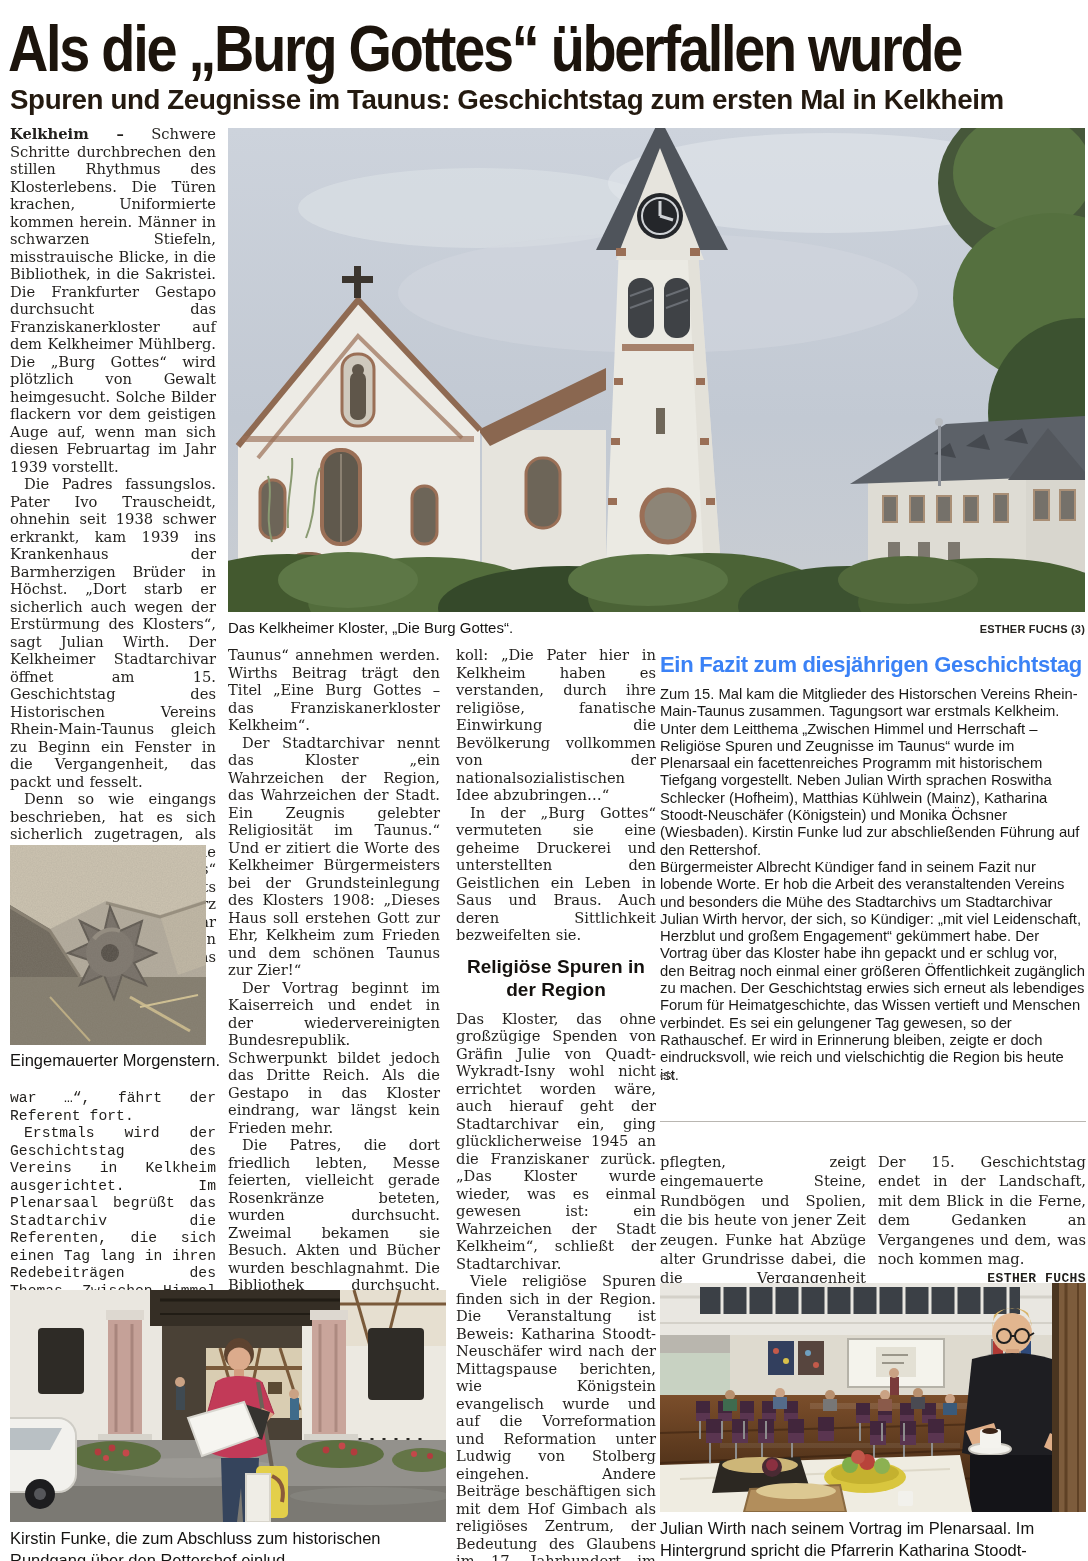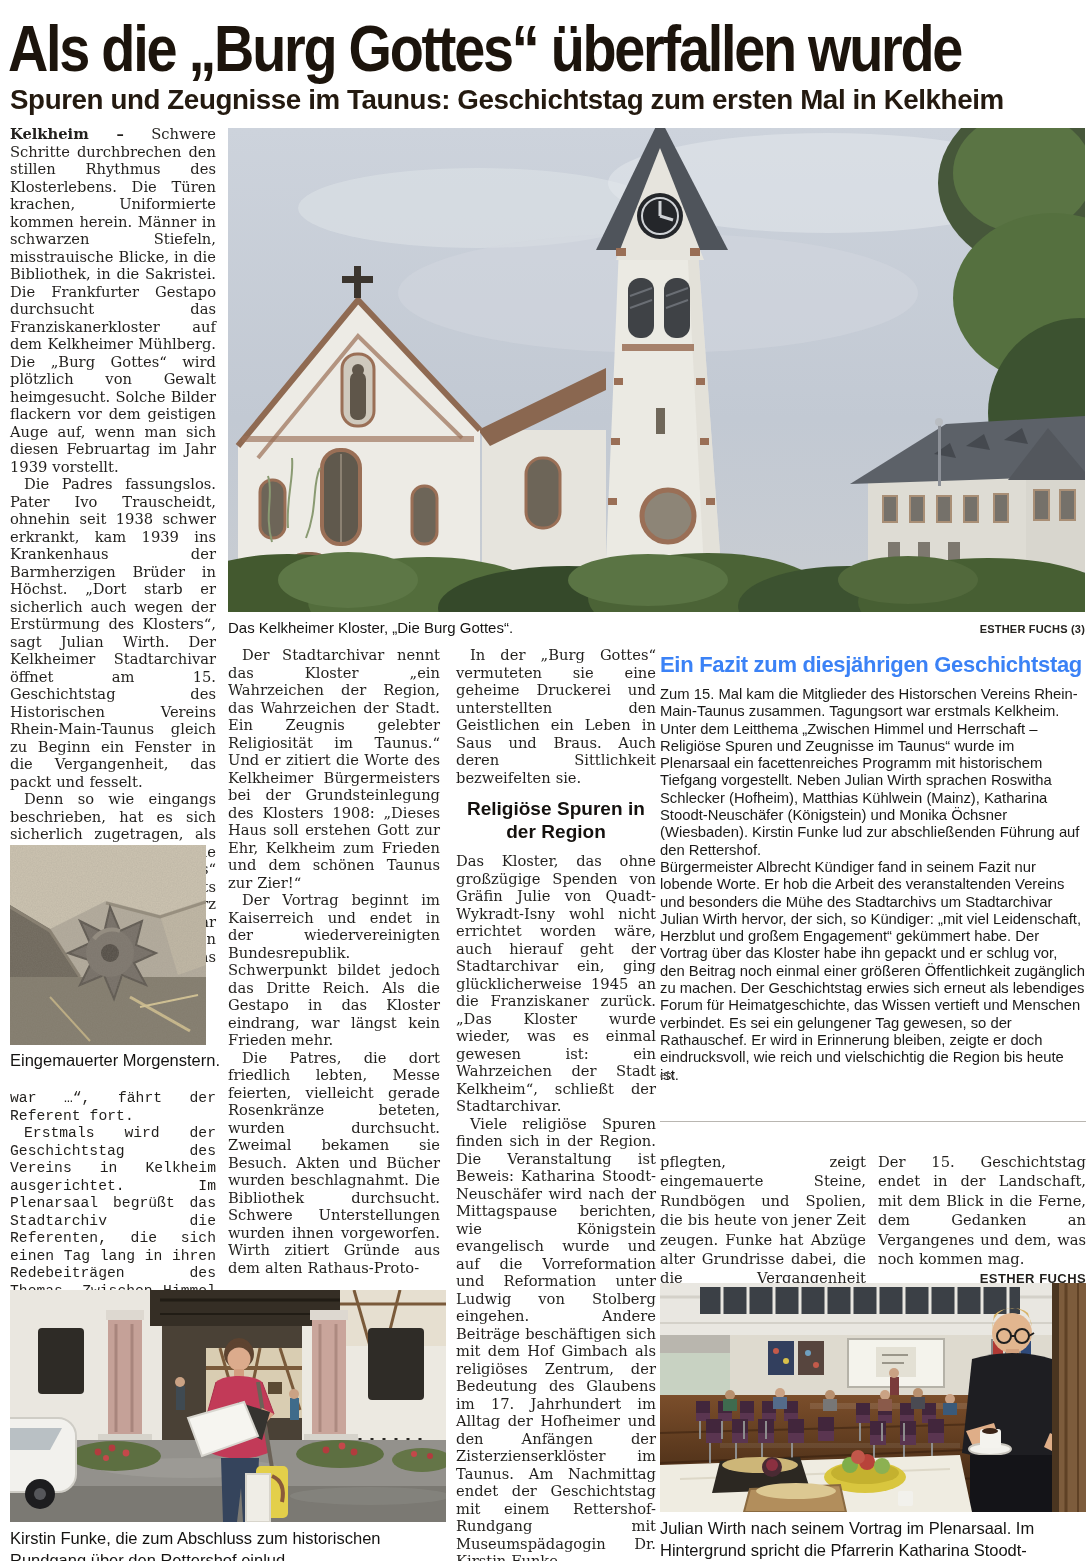--- a/index.html
+++ b/index.html
@@ -33,21 +33,21 @@
   .rule{position:absolute;background:#b9b6b1;height:1px;}
   
   figure{margin:0;padding:0;position:absolute;}
   figure svg{display:block;}
   .cap-row{display:flex;justify-content:space-between;align-items:baseline;margin-top:5px;}
   .caption{font-family:"Liberation Sans",sans-serif;font-size:15px;line-height:21px;color:#141311;}
   .caption-lg{font-size:16.5px;line-height:22px;}
   .credit{font-family:"Liberation Sans",sans-serif;font-weight:700;font-size:11px;
     letter-spacing:.2px;color:#262420;white-space:nowrap;}
   .credit-line{display:block;text-align:right;font-weight:700;font-size:13px;
-    font-family:Liberation Sans, sans-serif;letter-spacing:.4px;margin-top:1px;}
+    font-family:Liberation Mono, monospace;letter-spacing:.4px;margin-top:1px;}
 </style>
 </head>
 <body>
 
 <div class="page">
 
   <h1 class="headline">Als die „Burg Gottes“ überfallen wurde</h1>
   <h2 class="subheadline">Spuren und Zeugnisse im Taunus: Geschichtstag zum ersten Mal in Kelkheim</h2>
 
   <div class="serif-col" style="left:10px;top:125px;width:206px;">
@@ -157,26 +157,28 @@
       <ellipse cx="420" cy="452" rx="80" ry="26" fill="#5a7444"></ellipse>
       <ellipse cx="680" cy="452" rx="70" ry="24" fill="#52693c"></ellipse>
     </svg>
     <div class="cap-row">
       <figcaption class="caption">Das Kelkheimer Kloster, „Die Burg Gottes“.</figcaption>
       <span class="credit">ESTHER FUCHS (3)</span>
     </div>
   </figure>
 
   <div class="serif-col" style="left:228px;top:646px;width:212px;">
+    <p class="noind">Taunus“ annehmen werden. Wirths Beitrag trägt den Titel „Eine Burg Gottes – das Franziskanerkloster Kelkheim“.</p>
     <p>Der Stadtarchivar nennt das Kloster „ein Wahrzeichen der Region, das Wahrzeichen der Stadt. Ein Zeugnis gelebter Religiosität im Taunus.“ Und er zitiert die Worte des Kelkheimer Bürgermeisters bei der Grundsteinlegung des Klosters 1908: „Dieses Haus soll erstehen Gott zur Ehr, Kelkheim zum Frieden und dem schönen Taunus zur Zier!“</p>
     <p>Der Vortrag beginnt im Kaiserreich und endet in der wiedervereinigten Bundesrepublik. Schwerpunkt bildet jedoch das Dritte Reich. Als die Gestapo in das Kloster eindrang, war längst kein Frieden mehr.</p>
     <p>Die Patres, die dort friedlich lebten, Messe feierten, vielleicht gerade Rosenkränze beteten, wurden durchsucht. Zweimal bekamen sie Besuch. Akten und Bücher wurden beschlagnahmt. Die Bibliothek durchsucht. Schwere Unterstellungen wurden ihnen vorgeworfen. Wirth zitiert Gründe aus dem alten Rathaus-Proto-</p>
   </div>
 
   <div class="serif-col" style="left:456px;top:646px;width:200px;">
+    <p class="noind">koll: „Die Pater hier in Kelkheim haben es verstanden, durch ihre religiöse, fanatische Einwirkung die Bevölkerung vollkommen von der nationalsozialistischen Idee abzubringen…“</p>
     <p>In der „Burg Gottes“ vermuteten sie eine geheime Druckerei und unterstellten den Geistlichen ein Leben in Saus und Braus. Auch deren Sittlichkeit bezweifelten sie.</p>
     <p class="inner-subhead">Religiöse Spuren in der Region</p>
     <p class="noind">Das Kloster, das ohne großzügige Spenden von Gräfin Julie von Quadt-Wykradt-Isny wohl nicht errichtet worden wäre, auch hierauf geht der Stadtarchivar ein, ging glücklicherweise 1945 an die Franziskaner zurück. „Das Kloster wurde wieder, was es einmal gewesen ist: ein Wahrzeichen der Stadt Kelkheim“, schließt der Stadtarchivar.</p>
     <p>Viele religiöse Spuren finden sich in der Region. Die Veranstaltung ist Beweis: Katharina Stoodt- Neuschäfer wird nach der Mittagspause berichten, wie Königstein evangelisch wurde und auf die Vorreformation und Reformation unter Ludwig von Stolberg eingehen. Andere Beiträge beschäftigen sich mit dem Hof Gimbach als religiöses Zentrum, der Bedeutung des Glaubens im 17. Jahrhundert im Alltag der Hofheimer und den Anfängen der Zisterzienserklöster im Taunus. Am Nachmittag endet der Geschichtstag mit einem Rettershof-Rundgang mit Museumspädagogin Dr. Kirstin Funke.</p>
 
   </div>
 
   <div class="sidebar">
     <h3>Ein Fazit zum diesjährigen Geschichtstag</h3>
     <p>Zum 15. Mal kam die Mitglieder des Historschen Vereins Rhein-Main-Taunus zusammen. Tagungsort war erstmals Kelkheim. Unter dem Leitthema „Zwischen Himmel und Herrschaft – Religiöse Spuren und Zeugnisse im Taunus“ wurde im Plenarsaal ein facettenreiches Programm mit historischem Tiefgang vorgestellt. Neben Julian Wirth sprachen Roswitha Schlecker (Hofheim), Matthias Kühlwein (Mainz), Katharina Stoodt-Neuschäfer (Königstein) und Monika Öchsner (Wiesbaden). Kirstin Funke lud zur abschließenden Führung auf den Rettershof.</p>

